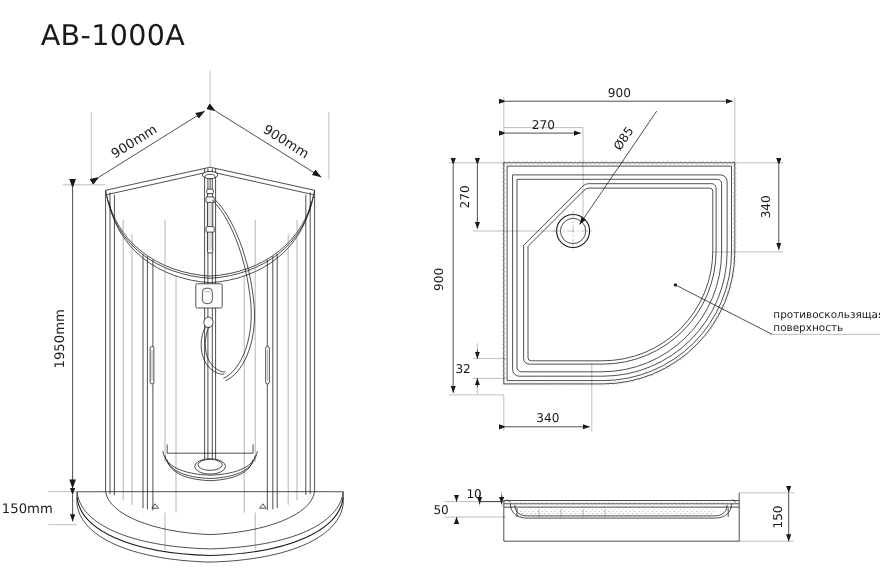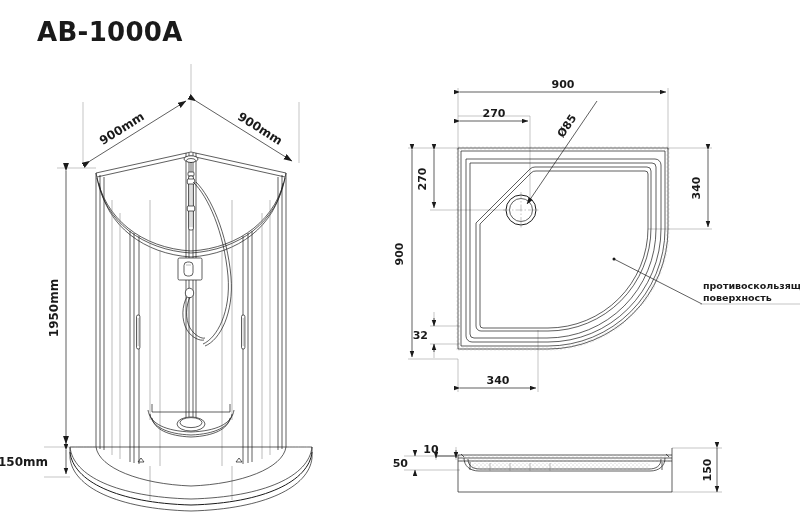--- a/index.html
+++ b/index.html
@@ -2,21 +2,21 @@
 <html><head>
 <meta charset="utf-8">
 <title>AB-1000A</title>
 <style>
   html,body{margin:0;padding:0;background:#ffffff;}
   body{
     width:800px;height:531px;overflow:hidden;
     font-family:"DejaVu Sans","Liberation Sans",sans-serif;
     color:#000;position:relative;
   }
-  #sheet{position:relative;width:644px;height:531px;background:#fff;font-weight:bold;}
+  #sheet{position:relative;width:644px;height:531px;background:#fff;}
   #sheet svg{position:absolute;top:0;left:0;width:800px;height:531px;}
   .t{font-family:"DejaVu Sans","Liberation Sans",sans-serif;}
   .title-text{font-size:26px;letter-spacing:.3px;fill:#1a1a1a;}
   .dim{font-size:11px;fill:#1a1a1a;}
   .dim-iso{font-size:12px;fill:#1a1a1a;}
   .note{font-size:9.5px;fill:#1a1a1a;}
   .ln{stroke:#1a1a1a;fill:none;}
   .thin{stroke-width:.7;}
   .med{stroke-width:1;}
   .hair{stroke-width:.5;stroke:#777;}

